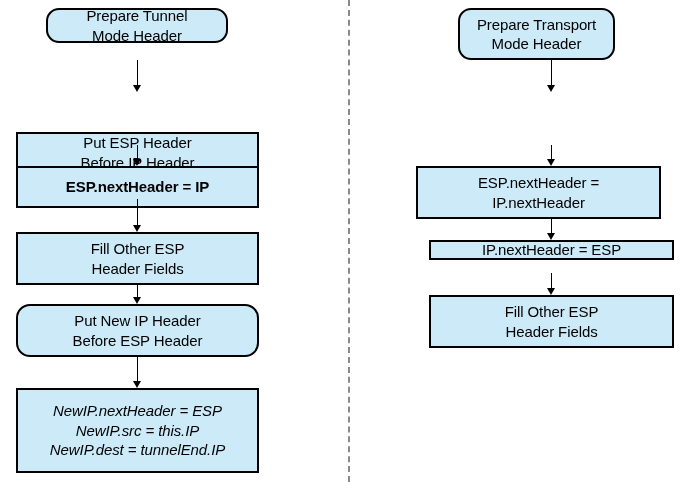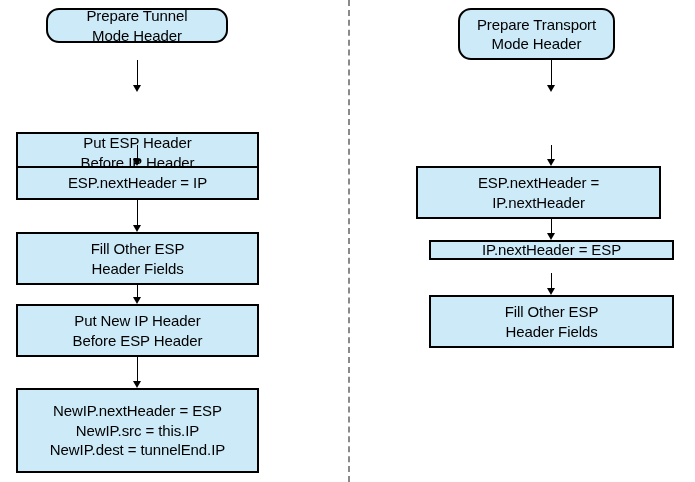--- a/index.html
+++ b/index.html
@@ -77,44 +77,44 @@
   </div>
 
   <div class="node" style="left:16px; top:92px; width:243px; height:41px;margin-top:40px;">Put ESP Header
 Before IP Header</div>
 
   <div class="connector" style="left:130px; top:145px; width:14px; height:21px;">
     <div class="shaft" style="height:14px;"></div>
     <div class="head"></div>
   </div>
 
-  <div class="node" style="left:16px; top:166px; width:243px; height:34px;">ESP.nextHeader = IP</div>
+  <div class="node" style="left:16px; top:166px; width:243px; height:42px;font-weight:bold;">ESP.nextHeader = IP</div>
 
   <div class="connector" style="left:130px; top:199px; width:14px; height:33px;">
     <div class="shaft" style="height:26px;"></div>
     <div class="head"></div>
   </div>
 
   <div class="node" style="left:16px; top:232px; width:243px; height:53px;">Fill Other ESP
 Header Fields</div>
 
   <div class="connector" style="left:130px; top:285px; width:14px; height:19px;">
     <div class="shaft" style="height:12px;"></div>
     <div class="head"></div>
   </div>
 
-  <div class="node" style="left:16px; top:304px; width:243px; height:53px;">Put New IP Header
+  <div class="node" style="left:16px; top:304px; width:243px; height:53px;border-radius:14px;">Put New IP Header
 Before ESP Header</div>
 
   <div class="connector" style="left:130px; top:357px; width:14px; height:31px;">
     <div class="shaft" style="height:24px;"></div>
     <div class="head"></div>
   </div>
 
-  <div class="node" style="left:16px; top:388px; width:243px; height:85px;">NewIP.nextHeader = ESP
+  <div class="node" style="left:16px; top:388px; width:243px; height:85px;font-style:italic;">NewIP.nextHeader = ESP
 NewIP.src = this.IP
 NewIP.dest = tunnelEnd.IP</div>
 
   <div class="divider" style="left:348px; top:0px; height:482px;"></div>
 
   <div class="node rounded" style="left:458px; top:8px; width:157px; height:52px;">Prepare Transport
 Mode Header</div>
 
   <div class="connector" style="left:544px; top:60px; width:14px; height:32px;">
     <div class="shaft" style="height:25px;"></div>

